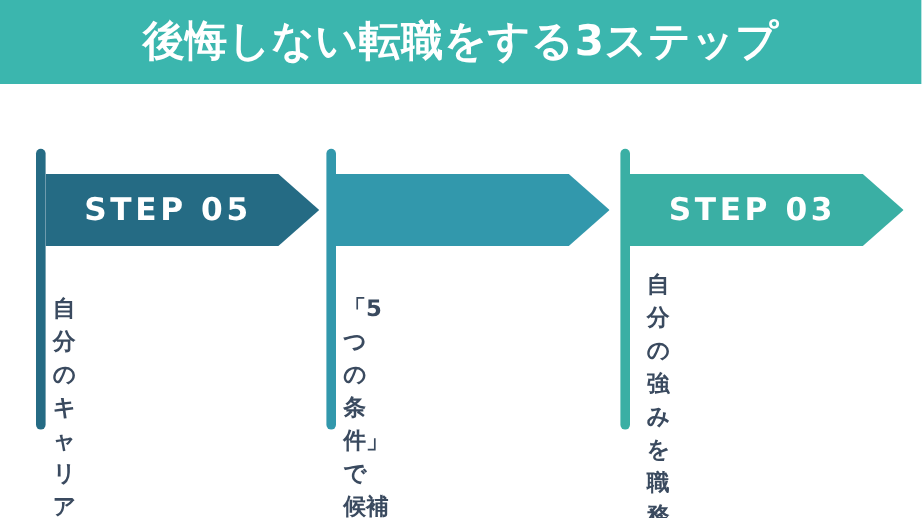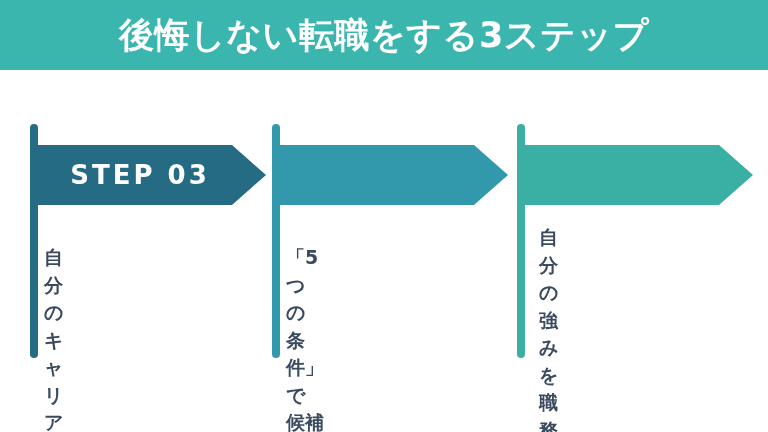--- a/index.html
+++ b/index.html
@@ -118,21 +118,21 @@
   <div class="header-band" style="background: rgb(59, 182, 174);">
     <div class="header-title" style="color: rgb(255, 255, 255);">後悔しない転職をする3ステップ</div>
   </div>
 
   <div class="step" id="step-1">
     <div class="step-bar" style="background: rgb(37, 107, 132);"></div>
     <div class="step-arrow">
       <svg class="arrow-shape" viewBox="0 0 228 60" preserveAspectRatio="none">
         <polygon points="0,0 194,0 228,30 194,60 0,60" fill="#256B84"></polygon>
       </svg>
-      <span class="step-label">STEP 03</span>
+      <span class="step-label">STEP 05</span>
     </div>
     <div class="step-body" style="color: rgb(58, 74, 95);">自分のキャリアを
 棚卸しする</div>
   </div>
 
   <div class="step" id="step-2">
     <div class="step-bar" style="background: rgb(50, 152, 172);"></div>
     <div class="step-arrow">
       <svg class="arrow-shape" viewBox="0 0 228 60" preserveAspectRatio="none">
         <polygon points="0,0 194,0 228,30 194,60 0,60" fill="#3298AC"></polygon>
@@ -141,19 +141,20 @@
     <div class="step-body" style="color: rgb(58, 74, 95);">「5つの条件」で
 候補企業を見極める</div>
   </div>
 
   <div class="step" id="step-3">
     <div class="step-bar" style="background: rgb(58, 175, 164);"></div>
     <div class="step-arrow">
       <svg class="arrow-shape" viewBox="0 0 228 60" preserveAspectRatio="none">
         <polygon points="0,0 194,0 228,30 194,60 0,60" fill="#3AAFA4"></polygon>
       </svg>
+      <span class="step-label">STEP 03</span>
     </div>
     <div class="step-body" style="color: rgb(58, 74, 95);">自分の強みを
 職務経歴書に
 落とし込む</div>
   </div>
 
 </div>
 
 </body></html>

